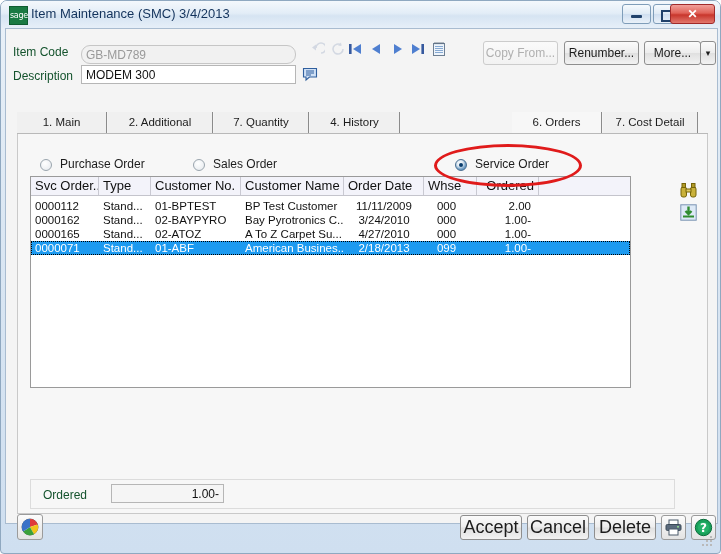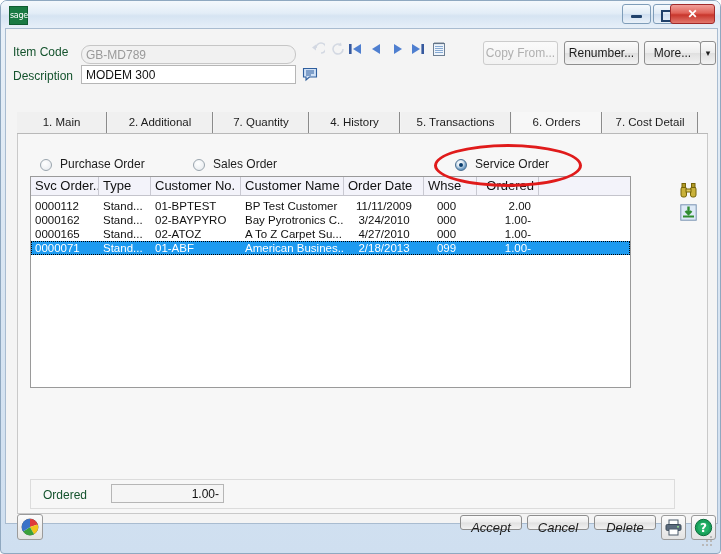--- a/index.html
+++ b/index.html
@@ -151,24 +151,24 @@
 
   
   #totals{
     position:absolute;left:12px;top:345px;width:645px;height:30px;
     box-sizing:border-box;border:1px solid #dcdcdc;background:#f7f7f7;
   }
 
   
   #footer{position:absolute;left:4px;top:505px;width:713px;height:45px;}
   .fbtn{
-    position:absolute;top:9px;box-sizing:border-box;height:15px;
+    position:absolute;top:9px;box-sizing:border-box;height:25px;
     border:1px solid #8e8e8e;border-radius:3px;
     background:linear-gradient(180deg,#fbfbfb 0%,#ededed 48%,#e0e0e0 52%,#f2f2f2 100%);
-    font-size:13px;color:#1c1c1c;text-align:center;line-height:23px;font-style:italic;
+    font-size:18px;color:#1c1c1c;text-align:center;line-height:23px;
   }
   .iconbtn{
     position:absolute;box-sizing:border-box;
     border:1px solid #9b9b9b;border-radius:3px;
     background:linear-gradient(180deg,#fcfcfc 0%,#efefef 50%,#e3e3e3 100%);
   }
   #grip{position:absolute;right:4px;bottom:3px;width:12px;height:12px;}
   #grip i{position:absolute;width:2px;height:2px;background:#b9b9b9;}
 
   
@@ -178,20 +178,21 @@
     pointer-events:none;
   }
 </style>
 </head>
 <body>
 
 <div id="window">
 
   <div id="titlebar">
     <div id="win-icon">sage</div>
+    <div id="win-title">Item Maintenance (SMC) 3/4/2013</div>
 
     <div class="wbtn" id="btn-min">
       <div class="glyph"><span class="minbar"></span></div>
     </div>
     <div class="wbtn" id="btn-max">
       <div class="glyph"><span class="maxbox"></span></div>
     </div>
     <div class="wbtn" id="btn-close">
       <div class="glyph">✕</div>
     </div>
@@ -265,21 +266,20 @@
     </div>
     <div class="tbtn" style="left:694px;top:12px;width:16px;font-size:9px;">
       <span>▾</span>
     </div>
 
     <div id="tabstrip">
       <div class="tab" style="left:0px;width:90px;">1. Main</div>
       <div class="tab" style="left:91px;width:105px;">2. Additional</div>
       <div class="tab" style="left:197px;width:95px;">7. Quantity</div>
       <div class="tab" style="left:293px;width:90px;">4. History</div>
-      <div class="tab" style="left:384px;width:110px;">5. Transactions</div>
       <div class="tab sel" style="left:495px;width:90px;">6. Orders</div>
       <div class="tab" style="left:586px;width:95px;">7. Cost Detail</div>
     </div>
     <div id="tabline"></div>
 
     <div id="panel">
 
       <div class="radio-wrap" style="left:22px;top:24px;">
         <span class="radio"></span>
         <span class="radio-lbl">Purchase Order</span>

